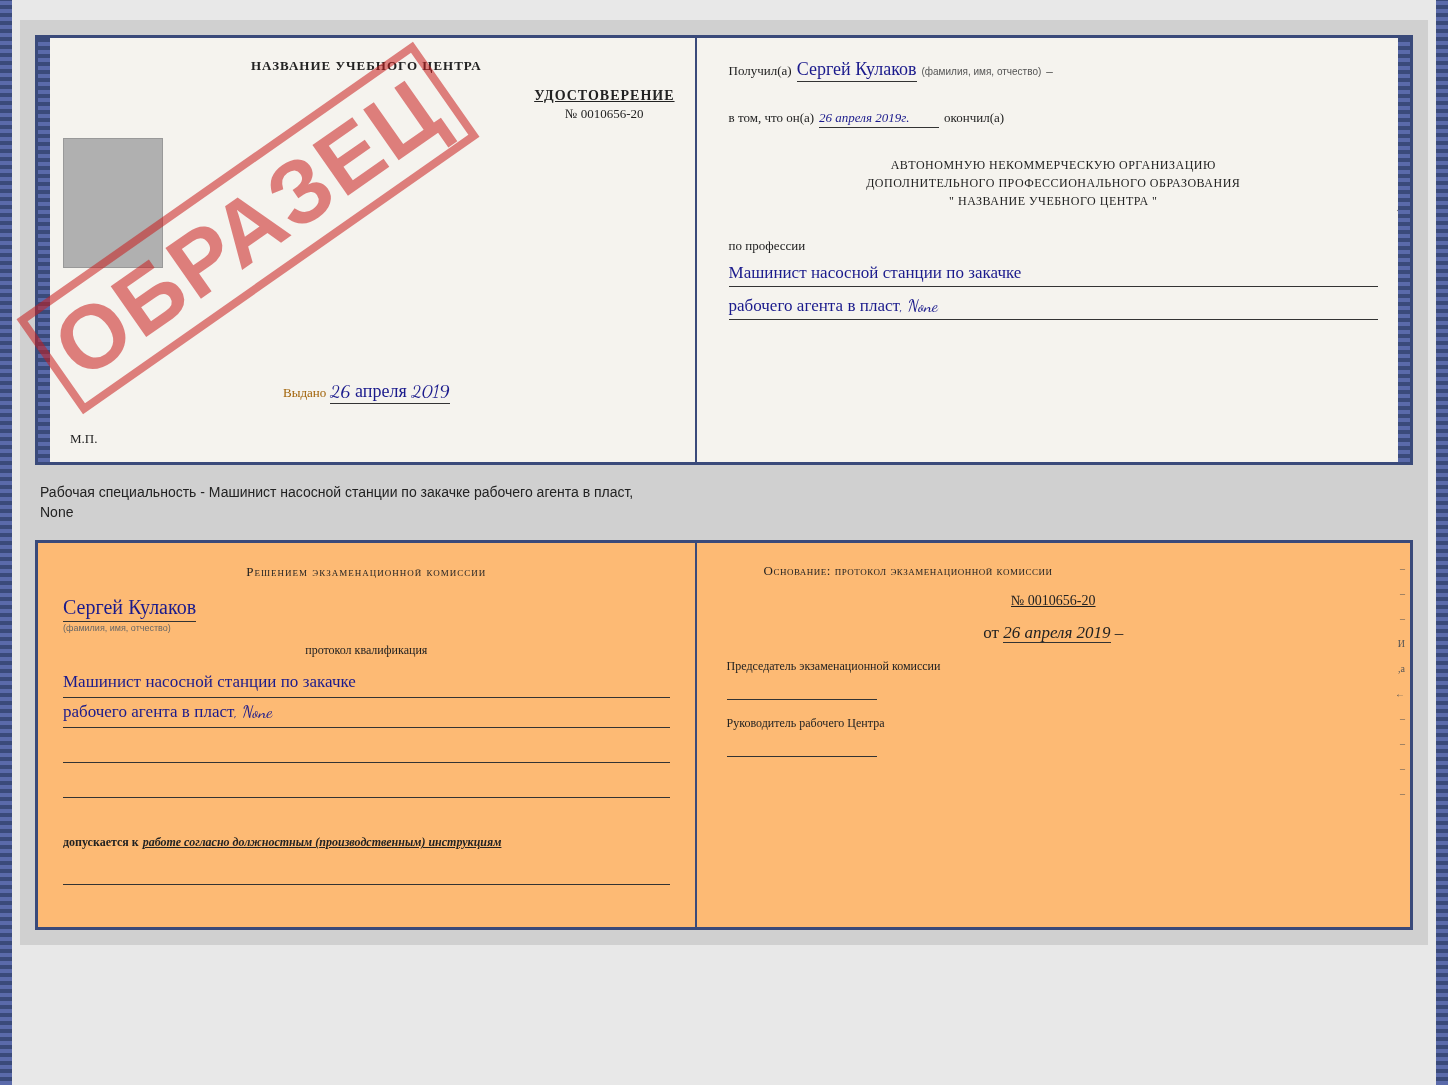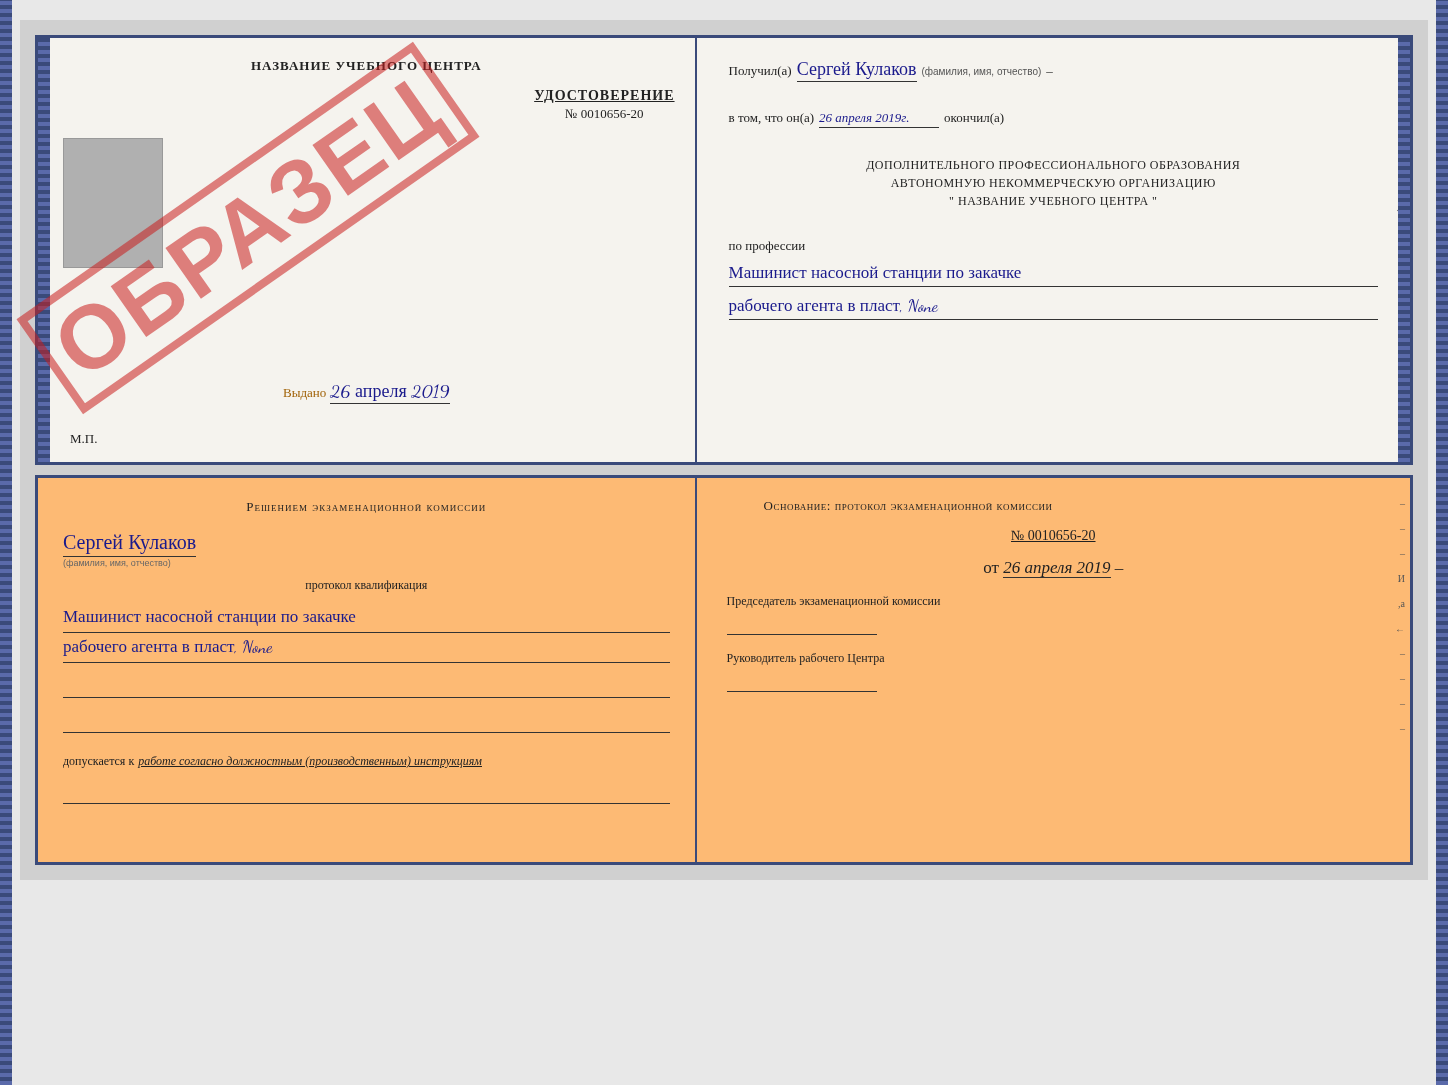--- a/index.html
+++ b/index.html
@@ -301,21 +301,22 @@
       line-height: 1.7;
     }
 
     .blank-line {
       border-bottom: 1px solid #333;
       height: 20px;
       margin-top: 5px;
     }
 
     .dopuskaetsya-block {
-      margin-top: 8px;
+      margin-top: 24px;
+      font-weight: bold;
     }
 
     .dopusk-label {
       font-size: 12px;
       color: #222;
     }
 
     .dopusk-underline {
       font-style: italic;
       text-decoration: underline;
@@ -464,35 +465,39 @@
         <span> –</span>
       </div>
 
       <div class="vtom-line">
         <span>в том, что он(а)</span>
         <span class="date-underline">26 апреля 2019г.</span>
         <span>окончил(а)</span>
       </div>
 
       <div class="org-block">
+        <div>АВТОНОМНУЮ НЕКОММЕРЧЕСКУЮ ОРГАНИЗАЦИЮ</div>
         <div>ДОПОЛНИТЕЛЬНОГО ПРОФЕССИОНАЛЬНОГО ОБРАЗОВАНИЯ</div>
-        <div>АВТОНОМНУЮ НЕКОММЕРЧЕСКУЮ ОРГАНИЗАЦИЮ</div>
         <div>" НАЗВАНИЕ УЧЕБНОГО ЦЕНТРА "</div>
       </div>
 
       <div class="prof-line">
         <span>по профессии</span>
         <span class="prof-handwritten">Машинист насосной станции по закачке</span>
         <span class="prof-handwritten">рабочего агента в пласт, None</span>
       </div>
 
     </div>
 
   </div>
 
+  <div class="specialty-text">
+    <div>Рабочая специальность - Машинист насосной станции по закачке рабочего агента в пласт,</div>
+    <div>None</div>
+  </div>
 
   <div class="bottom-doc">
 
     <div class="bottom-left">
 
       <div class="commission-title">Решением экзаменационной комиссии</div>
 
       <div class="person-name-block">
         <span class="person-name-hw">Сергей Кулаков</span>
         <span class="name-sub">(фамилия, имя, отчество)</span>

